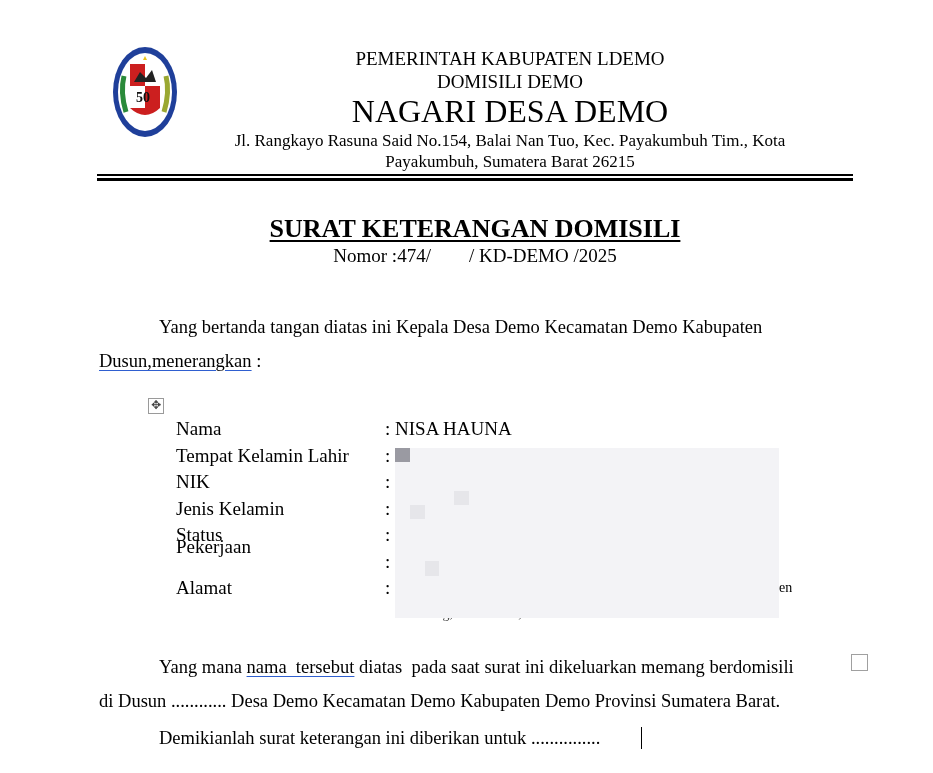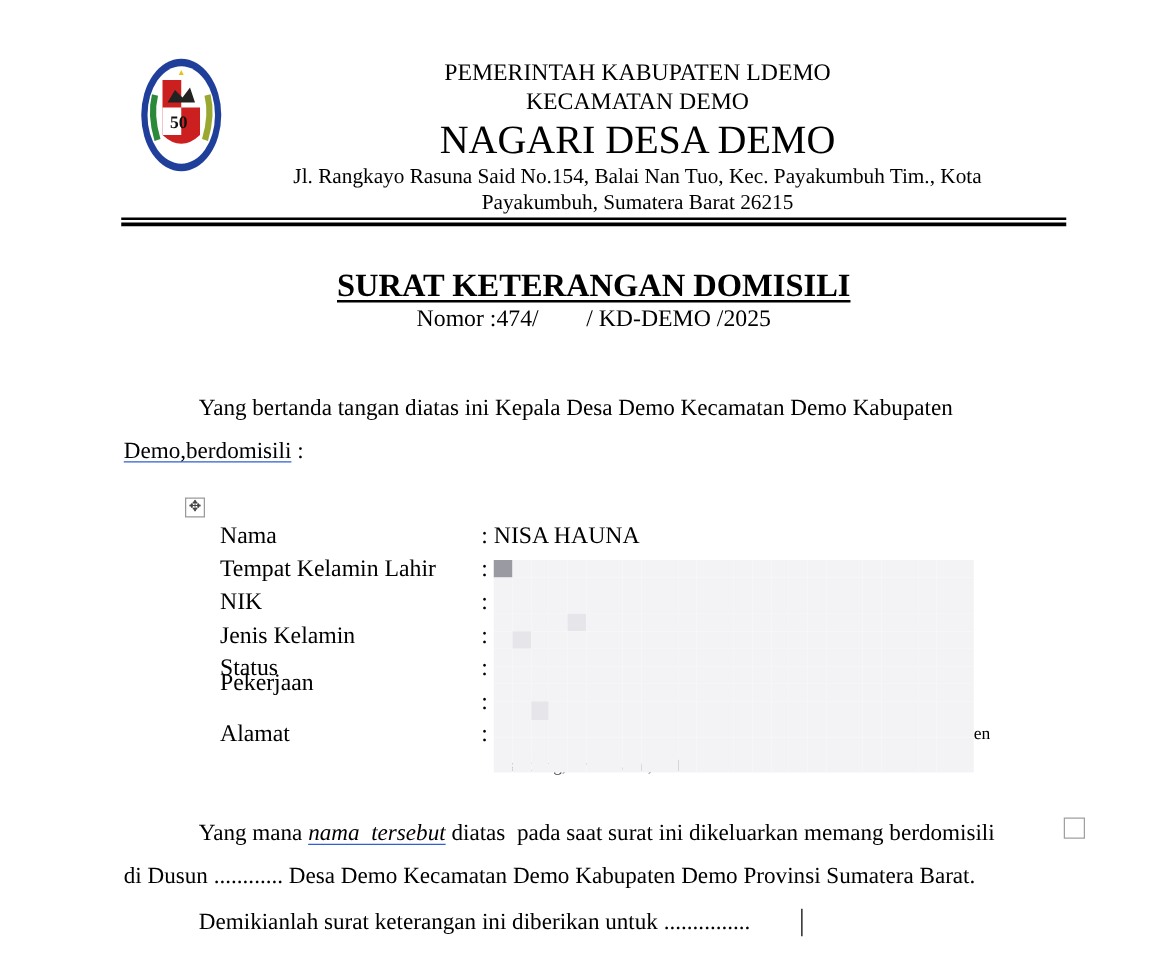--- a/index.html
+++ b/index.html
@@ -43,36 +43,36 @@
     <path d="M18 18 L48 18 L48 62 Q33 76 18 62 Z" fill="#cc1f1f"></path>
     <rect x="33" y="18" width="15" height="22" fill="#ffffff"></rect>
     <rect x="18" y="40" width="15" height="22" fill="#ffffff"></rect>
     <path d="M22 36 L28 26 L34 32 L40 24 L44 36 Z" fill="#222"></path>
     <text x="24" y="56" font-size="14" font-weight="bold" fill="#111" font-family="Liberation Serif, serif">50</text>
     <polygon x="33" points="33,10 35,14 31,14" fill="#e8c21a"></polygon>
   </svg>
 </div>
 
 <div class="abs hdr1 center">PEMERINTAH KABUPATEN LDEMO</div>
-<div class="abs hdr2 center">KECAMATAN DEMO</div>
+<div class="abs hdr2 center">DOMISILI DEMO</div>
 <div class="abs hdr3 center">NAGARI DESA DEMO</div>
 <div class="abs addr center">Jl. Rangkayo Rasuna Said No.154, Balai Nan Tuo, Kec. Payakumbuh Tim., Kota</div>
 <div class="abs addr center" style="top:151px;">Payakumbuh, Sumatera Barat 26215</div>
 
 <div class="abs rule-thin"></div>
 <div class="abs rule-thick"></div>
 
 <div class="abs title center">
   <span>SURAT KETERANGAN DOMISILI</span>
 </div>
 <div class="abs nomor center" style="white-space:pre;">Nomor :474/        / KD-DEMO /2025</div>
 
 <div class="abs para" style="left:159px; top:316px;">Yang bertanda tangan diatas ini Kepala Desa Demo Kecamatan Demo Kabupaten</div>
 <div class="abs para" style="left:99px; top:350px;">
-  <span class="blue-ul">Demo,berdomisili</span><span> :</span>
+  <span class="blue-ul">Dusun,menerangkan</span><span> :</span>
 </div>
 
 <div class="abs move-handle">
   <span>✥</span>
 </div>
 
 <div>
   <div class="abs lbl" style="top:418px;">Nama</div>
   <div class="abs colon" style="top:418px;">: NISA HAUNA</div>
 
@@ -407,18 +407,18 @@
     <div style="background: rgb(243, 243, 246);"></div>
     <div style="background: rgb(243, 243, 246);"></div>
     <div style="background: rgb(243, 243, 246);"></div>
     <div style="background: rgb(243, 243, 246);"></div>
     <div style="background: rgb(243, 243, 246);"></div>
     <div style="background: rgb(243, 243, 246);"></div>
     <div style="background: rgb(243, 243, 246);"></div>
   </div>
 
 <div class="abs para" style="left:159px; top:656px;">
-  <span style="white-space:pre;">Yang mana </span><span class="blue-ul" style="white-space:pre;font-style:italic;">nama  tersebut</span><span style="white-space:pre;"> diatas  pada saat surat ini dikeluarkan memang berdomisili</span>
+  <span style="white-space:pre;">Yang mana </span><span class="blue-ul" style="white-space:pre;">nama  tersebut</span><span style="white-space:pre;"> diatas  pada saat surat ini dikeluarkan memang berdomisili</span>
 </div>
 <div class="abs para-mark"></div>
 <div class="abs para" style="left:99px; top:690px;">di Dusun ............ Desa Demo Kecamatan Demo Kabupaten Demo Provinsi Sumatera Barat.</div>
 <div class="abs para" style="left:159px; top:727px;">Demikianlah surat keterangan ini diberikan untuk ...............</div>
 <div class="abs cursor"></div>
 
 </body></html>

